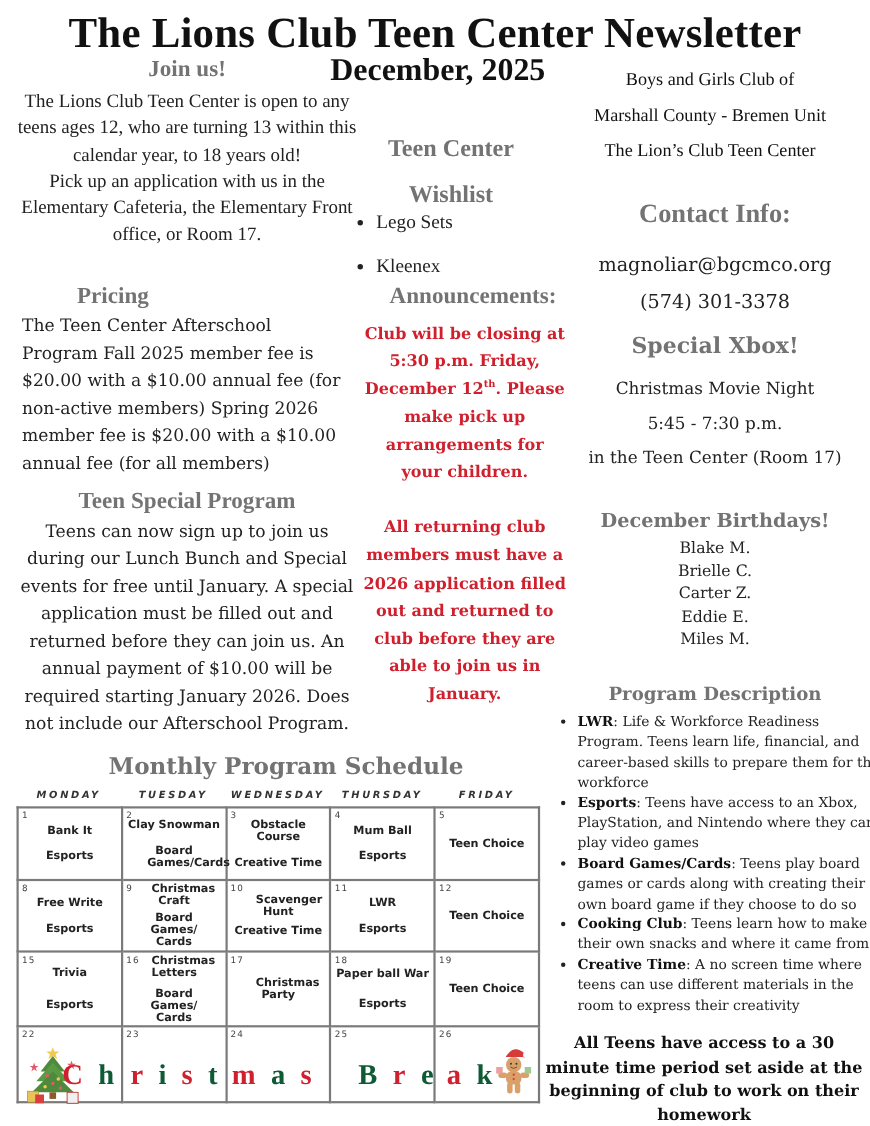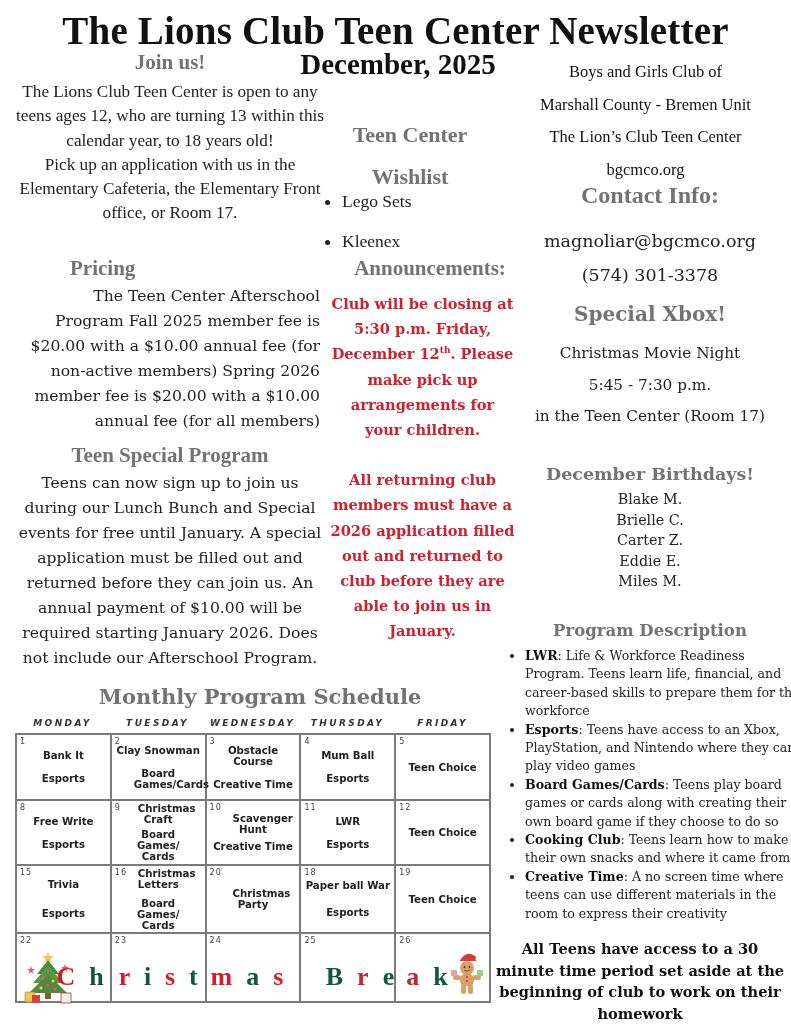--- a/index.html
+++ b/index.html
@@ -8,21 +8,21 @@
   .title { left:0; width:791px; top:8px; font-family:"Liberation Serif", serif; font-weight:bold; font-size:39px; text-align:center; color:#111; letter-spacing:0.2px; }
   .subtitle { left:280px; width:236px; top:48px; font-family:"Liberation Serif", serif; font-weight:bold; font-size:29px; text-align:center; color:#111; }
   .h-under { font-weight:bold; text-decoration-thickness:2px; text-underline-offset:3px; color:#737373; }
   .serif-body { font-family:"Liberation Serif", serif; color:#222; }
   .lora { font-family:"DejaVu Serif", serif; }
 
   
   .join-h { left:100px; width:140px; top:50px; font-family:"Liberation Serif", serif; font-size:21px; text-align:center; }
   .join-p { left:14px; width:312px; top:80px; font-size:17.2px; line-height:24.3px; text-align:center; }
   .pricing-h { left:70px; width:200px; top:256px; font-size:21px; text-align:left; font-family:"Liberation Serif", serif; }
-  .pricing-p { left:20px; width:300px; top:284px; font-size:15.6px; line-height:25px; text-align:right; font-family:"DejaVu Serif", serif; color:#222; }
+  .pricing-p { left:20px; width:300px; top:284px; font-size:15.6px; line-height:25px; text-align:left; font-family:"DejaVu Serif", serif; color:#222; }
   .tsp-h { left:20px; width:300px; top:443px; font-size:21px; text-align:center; font-family:"Liberation Serif", serif; }
   .tsp-p { left:14px; width:312px; top:471px; font-size:15.6px; line-height:25px; text-align:center; color:#222; }
 
   
   .wish-h { left:330px; width:160px; top:114px; font-size:22px; line-height:42px; text-align:center; font-family:"Liberation Serif", serif; }
   .wish-list { left:322px; top:188px; margin:0; padding-left:20px; font-family:"Liberation Serif", serif; font-size:17.5px; color:#222; }
   .wish-list li { height:40px; line-height:26px; }
   .ann-h { left:335px; width:190px; top:256px; font-size:21px; text-align:center; font-family:"Liberation Serif", serif; }
   .ann-p { left:330px; width:185px; top:291px; font-size:14.6px; line-height:25.2px; text-align:center; color:#d0202e; font-weight:bold; }
   .ann-p sup { font-size:9px; line-height:0; }
@@ -92,21 +92,20 @@
 <div class="abs ann-p">
   <div><span>Club will be closing at 5:30 p.m. Friday, December 12</span><sup>th</sup><span>. Please make pick up arrangements for your children.</span></div>
   <div style="height:25px"></div>
   <div>All returning club members must have a 2026 application filled out and returned to club before they are able to join us in January.</div>
 </div>
 
 <div class="abs org">
   <div>Boys and Girls Club of</div>
   <div>Marshall County - Bremen Unit</div>
   <div>The Lion’s Club Teen Center</div>
-  <div>bgcmco.org</div>
 </div>
 
 <div class="abs contact-h h-under">Contact Info:</div>
 <div class="abs contact-p">
   <div>magnoliar@bgcmco.org</div>
   <div>(574) 301-3378</div>
 </div>
 
 <div class="abs event-h h-under">Special Xbox!</div>
 <div class="abs event-p">
@@ -213,21 +212,21 @@
           <span class="gap" style="height:18px"></span>
           <span class="act">Esports</span>
         </td>
     <td>
           <span class="num">16</span>
           <span class="act" style="padding:0 26px">Christmas Letters</span>
           <span style="display:block;height:8px"></span>
           <span class="act" style="padding:0 14px">Board Games/ Cards</span>
         </td>
     <td>
-          <span class="num">20</span>
+          <span class="num">17</span>
           <span class="act" style="padding:0 26px">Christmas Party</span>
         </td>
     <td>
           <span class="num">18</span>
           <span class="act">Paper ball War</span>
           <span class="gap" style="height:16px"></span>
           <span class="act">Esports</span>
         </td>
     <td>
           <span class="num">19</span>

